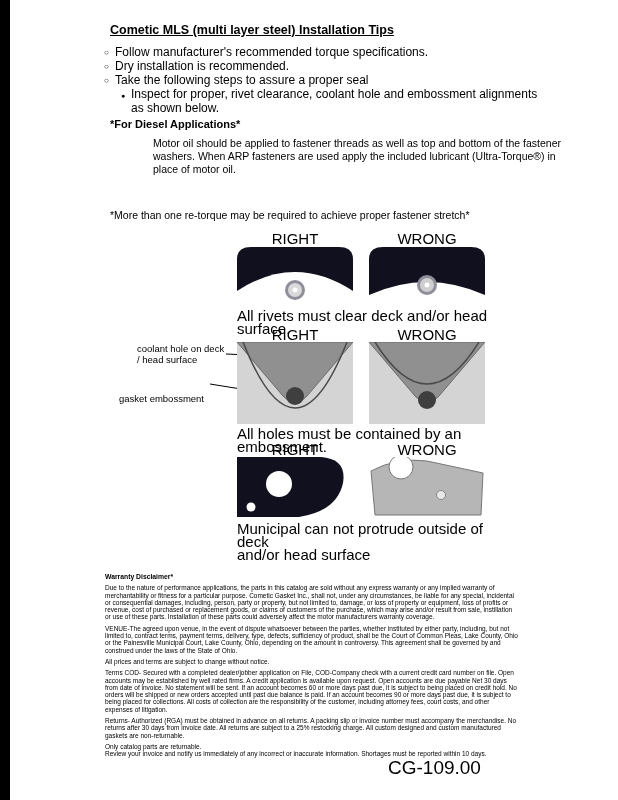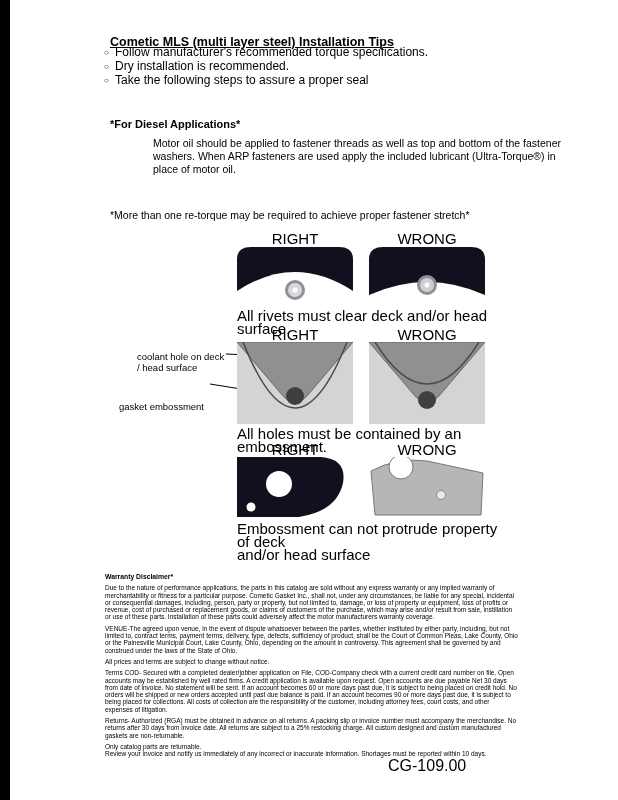--- a/index.html
+++ b/index.html
@@ -4,55 +4,56 @@
 <style>
   * { margin:0; padding:0; box-sizing:border-box; }
   html,body { background:#ffffff; }
   .page {
     position:relative; width:618px; height:800px; background:#ffffff;
     font-family:"Liberation Sans", sans-serif; color:#000; overflow:hidden;
   }
   .abs { position:absolute; }
   .leftbar { position:absolute; left:0; top:0; width:10px; height:800px; background:#000; }
 
-  .title { font-size:12.5px; font-weight:bold; text-decoration:underline; white-space:nowrap;margin-top:12px; }
+  .title { font-size:12.5px; font-weight:bold; text-decoration:underline; white-space:nowrap; }
 
   .bullets { font-size:12px; line-height:14px; }
   .bullet { position:relative; padding-left:11px; }
   .bullet::before { content:"○"; position:absolute; left:0; top:1px; font-size:8px; }
   .subbullet { position:relative; margin-left:17px; padding-left:10px; }
   .subbullet::before { content:"●"; position:absolute; left:0; top:2px; font-size:7px; }
 
   .diesel-heading { font-size:11px; font-weight:bold; }
   .body-text { font-size:10.5px; line-height:13px; }
 
   .fig-label { font-size:15px; text-align:center; }
   .caption { font-size:15px; line-height:13px; }
-  .annot { font-size:9.5px; line-height:11px;margin-top:8px; }
+  .annot { font-size:9.5px; line-height:11px; }
 
   .disclaimer { font-size:6.5px; line-height:7.3px; }
   .disc-heading { font-size:6.8px; font-weight:bold; margin-bottom:4px; }
   .disclaimer p { margin:0 0 4px 0; }
   .disclaimer p.nogap { margin-bottom:0; }
 
-  .footer-code { font-size:16px; }
+  .footer-code { font-size:19px; }
 </style>
 </head>
 <body>
 
 <div class="page">
 
   <div class="leftbar"></div>
 
   <div class="title abs" style="left:110px; top:23px;">Cometic MLS (multi layer steel) Installation Tips</div>
 
   <div class="abs bullets" style="left:104px; top:45px; width:445px;">
     <div class="bullet"><span>Follow manufacturer's recommended torque specifications.</span></div>
     <div class="bullet"><span>Dry installation is recommended.</span></div>
     <div class="bullet"><span>Take the following steps to assure a proper seal</span></div>
+    <div class="subbullet"><span>Inspect for proper, rivet clearance, coolant hole and embossment alignments as shown below.</span></div>
   </div>
 
   <div class="abs diesel-heading" style="left:110px; top:118px;">*For Diesel Applications*</div>
   <div class="abs body-text" style="left:110px; top:137px; width:420px;margin-left:43px;">Motor oil should be applied to fastener threads as well as top and bottom of the fastener washers. When ARP fasteners are used apply the included lubricant (Ultra-Torque®) in place of motor oil.</div>
   <div class="abs body-text" style="left:110px; top:209px; width:432px;">*More than one re-torque may be required to achieve proper fastener stretch*</div>
 
   <div class="abs fig-label" style="left:237px; top:230px; width:116px;">RIGHT</div>
   <div class="abs fig-label" style="left:369px; top:230px; width:116px;">WRONG</div>
 
   <svg class="abs" style="left:237px; top:247px;" width="116" height="56" viewBox="0 0 116 56">
@@ -100,21 +101,21 @@
     <path d="M0,0 L84,0 Q110,2 106,26 Q100,54 62,60 L0,60 Z" fill="#10101e"></path>
     <circle cx="42" cy="27" r="13" fill="#ffffff"></circle>
     <circle cx="14" cy="50" r="4.5" fill="#ffffff"></circle>
   </svg>
   <svg class="abs" style="left:369px; top:457px;" width="116" height="62" viewBox="0 0 116 62">
     <path d="M2,14 Q28,0 58,4 L114,16 L112,58 L6,58 Z" fill="#b6b6b6" stroke="#777777" stroke-width="1"></path>
     <circle cx="32" cy="10" r="12" fill="#ffffff" stroke="#777777" stroke-width="1"></circle>
     <circle cx="72" cy="38" r="4.5" fill="#e8e8e8" stroke="#888888" stroke-width="1"></circle>
   </svg>
   <div class="abs caption" style="left:237px; top:522px; width:270px;">
-    <div>Embossment can not protrude property of deck</div>
+    <div>Municipal can not protrude outside of deck</div>
     <div>and/or head surface</div>
   </div>
 
   <div class="abs disclaimer" style="left:105px; top:573px; width:414px;">
     <div class="disc-heading">Warranty Disclaimer*</div>
     <p>Due to the nature of performance applications, the parts in this catalog are sold without any express warranty or any implied warranty of merchantability or fitness for a particular purpose.  Cometic Gasket Inc., shall not, under any circumstances, be liable for any special, incidental or consequential damages, including, person, party or property, but not limited to, damage, or loss of property or equipment, loss of profits or revenue, cost of purchased or replacement goods, or claims of customers of the purchase, which may arise and/or result from sale, instillation or use of these parts.  Installation of these parts could adversely affect the motor manufacturers warranty coverage.</p>
     <p>VENUE-The agreed upon venue, in the event of dispute whatsoever between the parties, whether instituted by either party, including, but not limited to, contract terms, payment terms, delivery, type, defects, sufficiency of product, shall be the Court of Common Pleas, Lake County, Ohio or the Painesville Municipal Court, Lake County, Ohio, depending on the amount in controversy.  This agreement shall be governed by and construed under the laws of the State of Ohio.</p>
     <p>All prices and terms are subject to change without notice.</p>
     <p>Terms COD- Secured with a completed dealer/jobber application on File, COD-Company check with a current credit card number on file.  Open accounts may be established by well rated firms.  A credit application is available upon request.  Open accounts are due payable Net 30 days from date of invoice.  No statement will be sent.  If an account becomes 60 or more days past due, it is subject to being placed on credit hold.  No orders will be shipped or new orders accepted until past due balance is paid.  If an account becomes 90 or more days past due, it is subject to being placed for collections.  All costs of collection are the responsibility of the customer, including attorney fees, court costs, and other expenses of litigation.</p>
     <p>Returns- Authorized (RGA) must be obtained in advance on all returns.  A packing slip or invoice number must accompany the merchandise.  No returns after 30 days from invoice date.  All returns are subject to a 25% restocking charge.  All custom designed and custom manufactured gaskets are non-returnable.</p>

